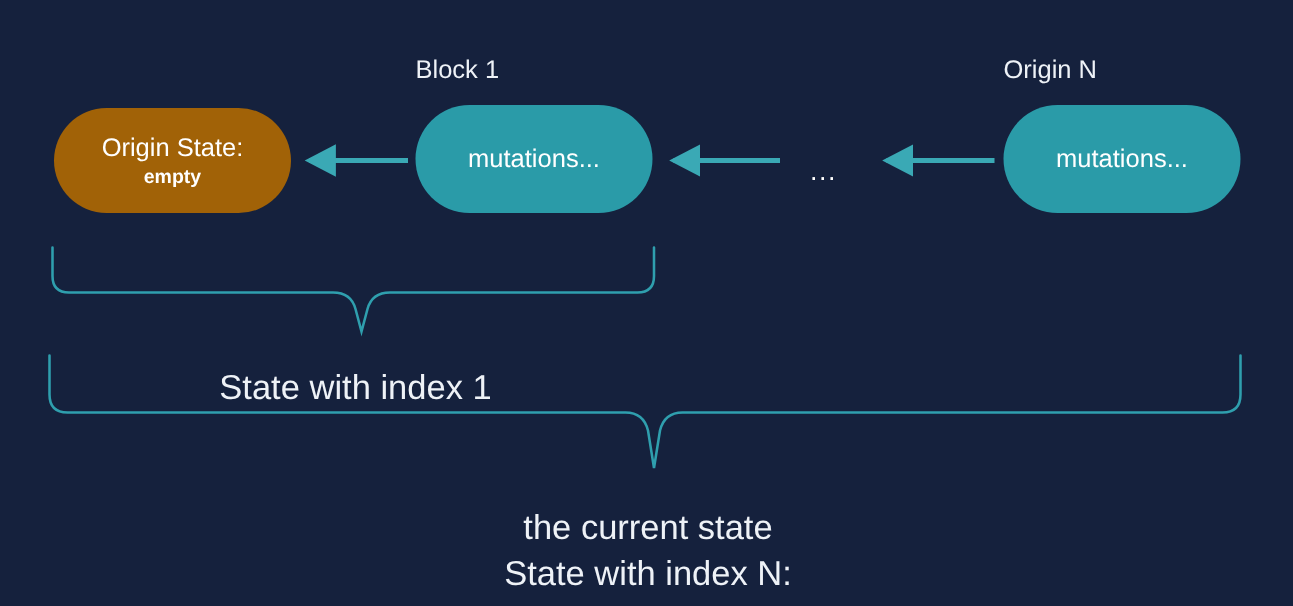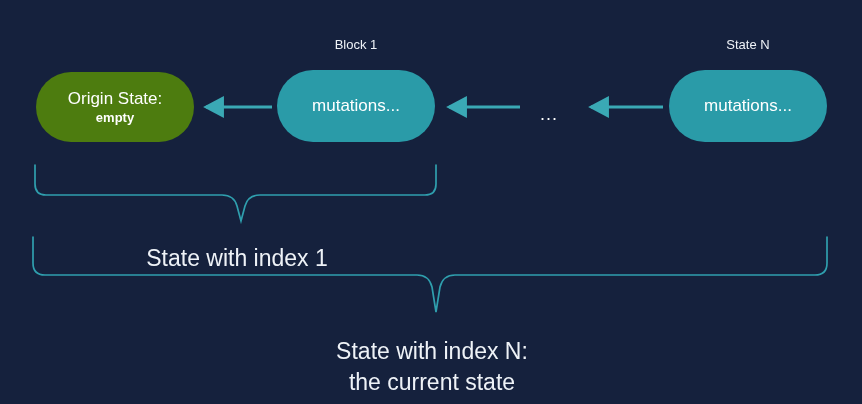--- a/index.html
+++ b/index.html
@@ -39,22 +39,22 @@
     font-size: 17px;
     font-weight: 400;
   }
   .node-box .line2 {
     font-size: 13px;
     font-weight: bold;
   }
   .block-label {
     position: absolute;
     color: #eef2f7;
-    font-size: 13px;
-    text-align: center;
+    font-size: 17px;
+    text-align: left;
     white-space: nowrap;
   }
   .brace-label {
     position: absolute;
     color: #eef2f7;
     font-size: 23px;
     text-align: center;
     line-height: 1.35;
     white-space: nowrap;
   }
@@ -112,37 +112,37 @@
                Q429,275 432,287
                L436,312
                L440,287
                Q443,275 455,275
                L815,275
                Q827,275 827,263
                L827,237" fill="none" stroke="#2f9fae" stroke-width="1.7" stroke-linecap="round"></path>
     </g>
   </svg>
 
-  <div class="node-box" style="left:36px; top:72px; width:158px; height:70px; background:#4d7c0f;">
+  <div class="node-box" style="left:36px; top:72px; width:158px; height:70px; background:#a16207;">
     <span class="line1">Origin State:</span>
     <span class="line2">empty</span>
   </div>
 
   <div class="block-label" style="left:277px; top:37px; width:158px;">Block 1</div>
   <div class="node-box" style="left:277px; top:70px; width:158px; height:72px; background:#2a9ba8;">
     <span class="line1">mutations...</span>
   </div>
 
   <div class="ellipsis-mark" style="left:540px; top:104px;">...</div>
 
-  <div class="block-label" style="left:669px; top:37px; width:158px;">State N</div>
+  <div class="block-label" style="left:669px; top:37px; width:158px;">Origin N</div>
   <div class="node-box" style="left:669px; top:70px; width:158px; height:72px; background:#2a9ba8;">
     <span class="line1">mutations...</span>
   </div>
 
   <div class="brace-label" style="left:37px; top:243px; width:400px;">State with index 1</div>
 
   <div class="brace-label" style="left:232px; top:336px; width:400px;">
+    <div>the current state</div>
     <div>State with index N:</div>
-    <div>the current state</div>
   </div>
 
 </div>
 
 </body></html>

